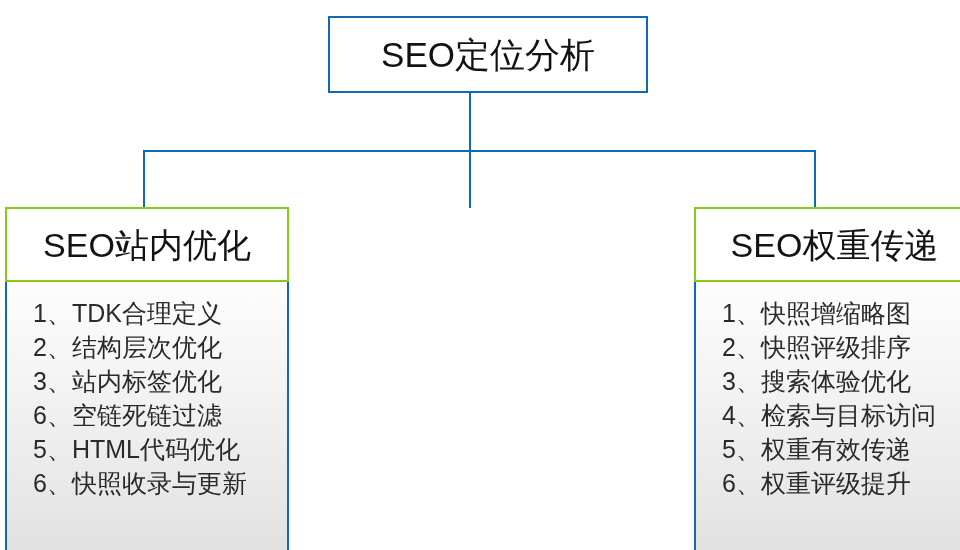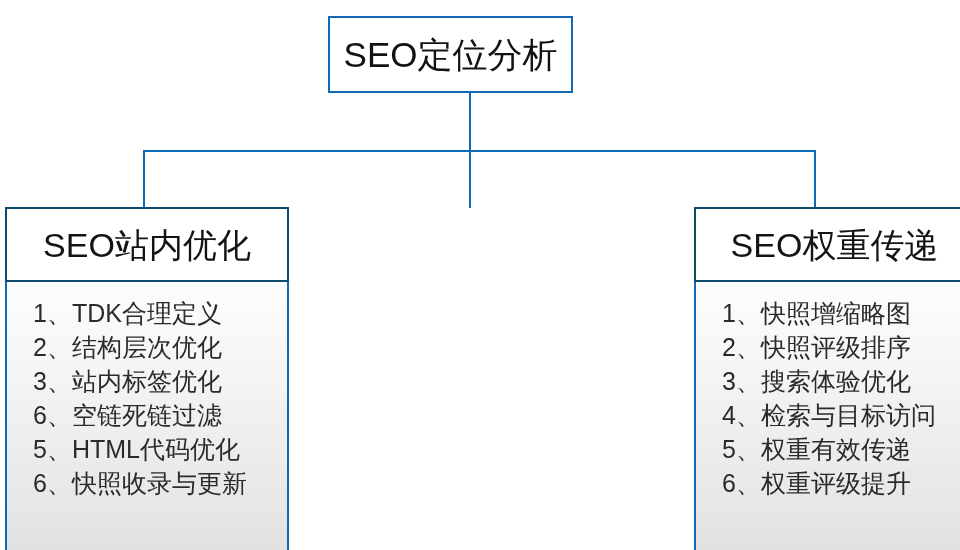--- a/index.html
+++ b/index.html
@@ -25,21 +25,21 @@
     background: #0c6ab6;
   }
   .conn-v { width: 2px; }
   .conn-h { height: 2px; }
 
   
   .root-box {
     position: absolute;
     left: 328px;
     top: 16px;
-    width: 245px;
+    width: 320px;
     height: 77px;
     box-sizing: border-box;
     border: 2px solid #1169b4;
     background: #ffffff;
     display: flex;
     align-items: center;
     justify-content: center;
   }
   .root-title {
     font-size: 35px;
@@ -49,21 +49,21 @@
     white-space: nowrap;
   }
 
   
   .col {
     position: absolute;
     top: 207px;
   }
   .col-head {
     box-sizing: border-box;
-    border: 2px solid #0c4a6e;
+    border: 2px solid #84cc16;
     background: #ffffff;
     height: 75px;
     display: flex;
     align-items: center;
     justify-content: center;
   }
   .col-head-title {
     font-size: 34px;
     color: #131313;
     line-height: 1;

